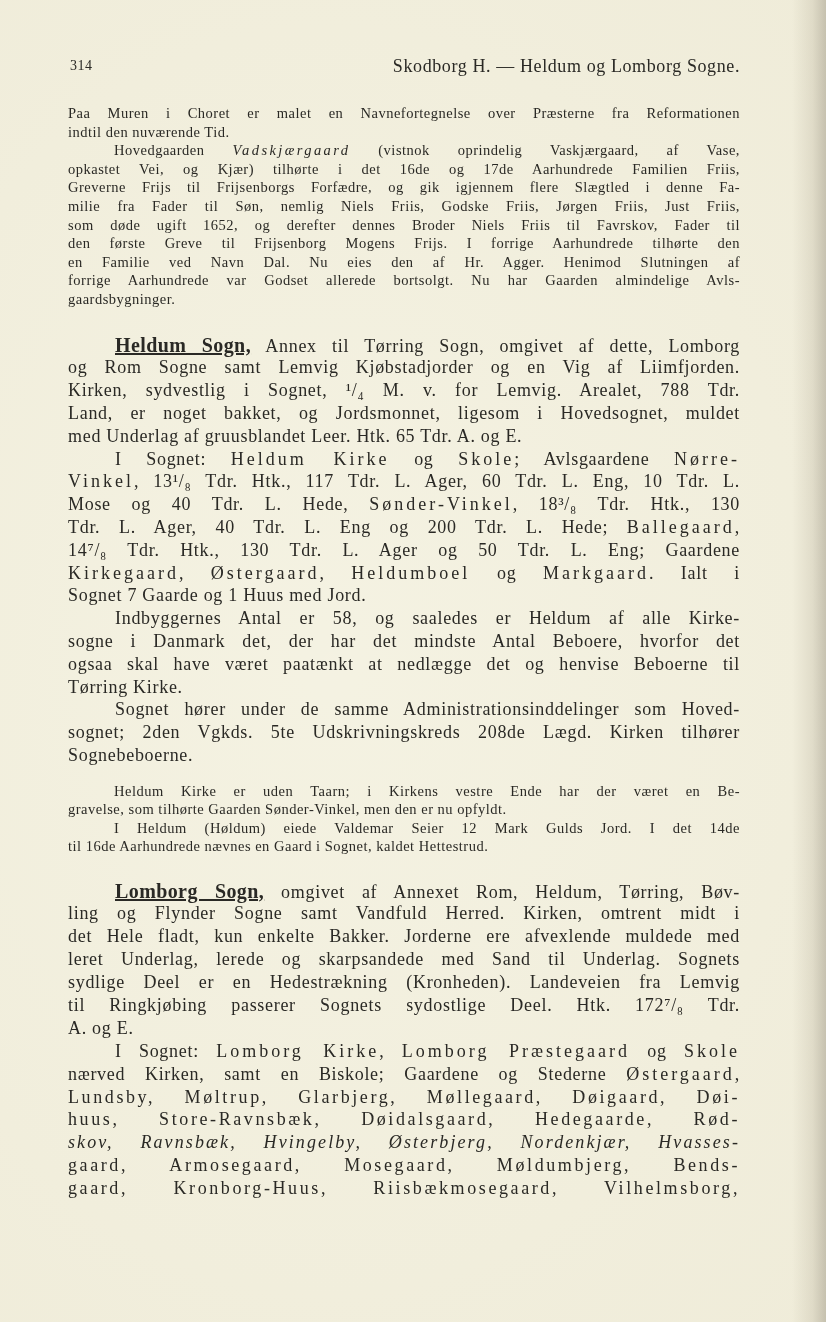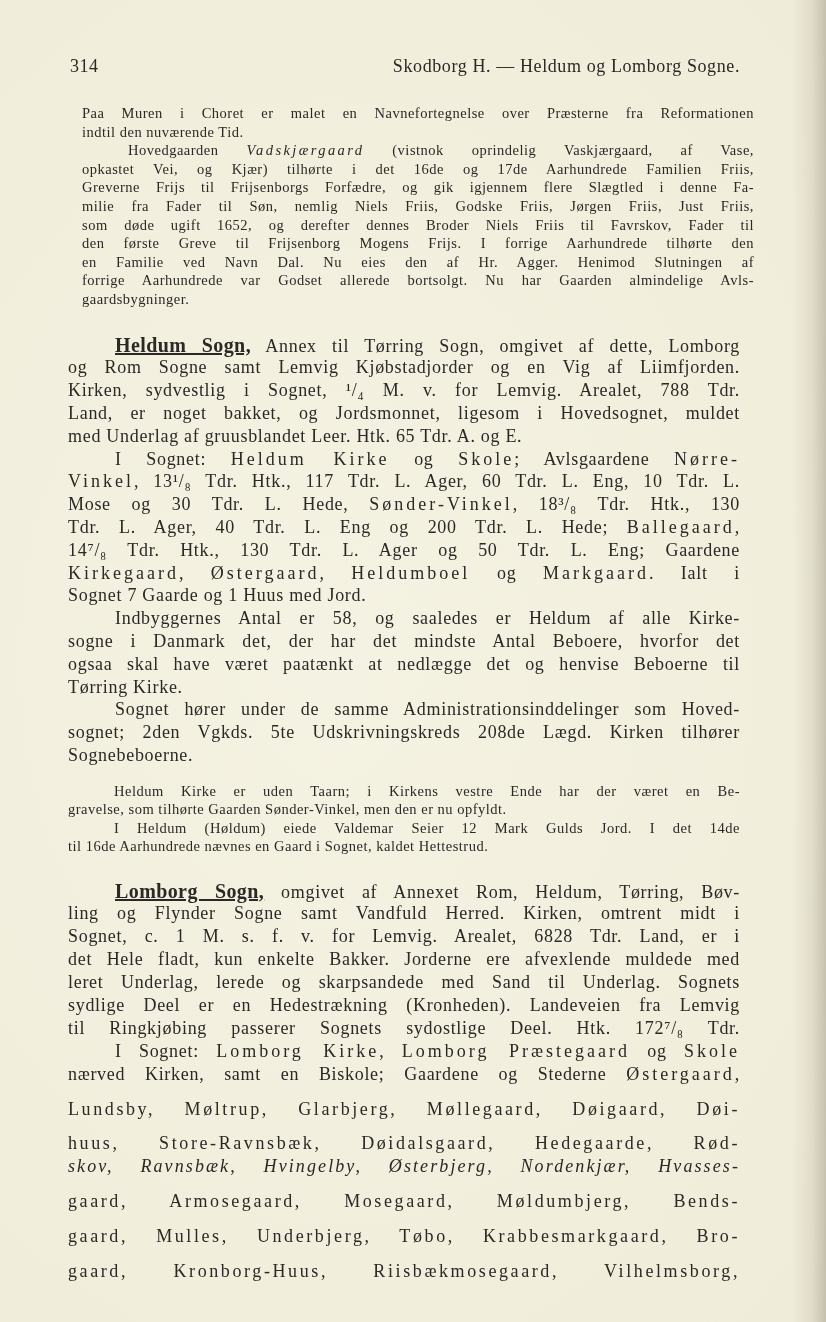--- a/index.html
+++ b/index.html
@@ -18,50 +18,50 @@
     pointer-events: none;
   }
   .paper-tone {
     position: absolute; inset: 0;
     background: radial-gradient(ellipse at 40% 50%, rgba(255,255,245,0.25) 0%, rgba(230,224,200,0.15) 100%);
     pointer-events: none;
   }
   .header { position: absolute; top: 54px; left: 0; width: 826px; height: 24px; }
   .page-number {
     position: absolute; left: 70px; top: 0; height: 24px; line-height: 24px;
-    font-size: 18px; letter-spacing: 0.5px;
+    font-size: 14px; letter-spacing: 0.5px;
   }
   .running-title {
     position: absolute; left: 68px; width: 672px; top: 0; height: 24px; line-height: 24px;
     text-align: right; font-size: 18px; letter-spacing: 0.6px;
   }
   .block { position: absolute; left: 68px; width: 672px; }
   .line {
     display: block;
     white-space: normal;
     text-align: justify;
     text-align-last: justify;
     overflow: visible;
   }
   .line.last { text-align-last: left; }
   .small .line { font-size: 14.5px; letter-spacing: 0.5px; }
   .main .line { font-size: 18px; letter-spacing: 0.7px; }
   #intro-block .line { height: 18.6px; line-height: 18.6px; }
   #heldum-block .line { height: 22.8px; line-height: 22.8px; }
   #heldum-note-block .line { height: 18.4px; line-height: 18.4px; }
   #lomborg-block .line { height: 22.9px; line-height: 22.9px; }
-  #intro-block { top: 104px; margin-left: 14px; }
+  #intro-block { top: 104px; }
   #heldum-block { top: 333.6px; }
   #heldum-note-block { top: 782px; }
   #lomborg-block { top: 879.5px; }
   .indent { padding-left: 47px; }
   .small .indent { padding-left: 46px; }
   .sp { letter-spacing: 3px; }
   .small .sp { letter-spacing: 2.4px; font-style: italic; }
-  .spaced-line { letter-spacing: 2.6px !important; margin-top: 12px; }
+  .spaced-line { letter-spacing: 2.6px !important; }
   .tight-spaced { letter-spacing: 2.1px !important; font-style: italic; }
   .heading { font-weight: bold; font-size: 20px; letter-spacing: 0.4px; text-decoration: underline; }
 </style>
 </head>
 <body>
 
 <div class="page">
   <div class="paper-tone"></div>
   <div class="edge-shadow"></div>
 
@@ -85,21 +85,21 @@
   </section>
 
   <section class="block main" id="heldum-block">
     <div class="line indent"><span class="heading">Heldum Sogn,</span><span> Annex til Tørring Sogn, omgivet af dette, Lomborg</span></div>
     <div class="line">og Rom Sogne samt Lemvig Kjøbstadjorder og en Vig af Liimfjorden.</div>
     <div class="line">Kirken, sydvestlig i Sognet, ¹/₄ M. v. for Lemvig. Arealet, 788 Tdr.</div>
     <div class="line">Land, er noget bakket, og Jordsmonnet, ligesom i Hovedsognet, muldet</div>
     <div class="line last">med Underlag af gruusblandet Leer. Htk. 65 Tdr. A. og E.</div>
     <div class="line indent"><span>I Sognet: </span><span class="sp">Heldum Kirke</span><span> og </span><span class="sp">Skole</span><span>; Avlsgaardene </span><span class="sp">Nørre-</span></div>
     <div class="line"><span class="sp">Vinkel</span><span>, 13¹/₈ Tdr. Htk., 117 Tdr. L. Ager, 60 Tdr. L. Eng, 10 Tdr. L.</span></div>
-    <div class="line"><span>Mose og 30 Tdr. L. Hede, </span><span class="sp">Sønder-Vinkel</span><span>, 18³/₈ Tdr. Htk., 130</span></div>
+    <div class="line"><span>Mose og 40 Tdr. L. Hede, </span><span class="sp">Sønder-Vinkel</span><span>, 18³/₈ Tdr. Htk., 130</span></div>
     <div class="line"><span>Tdr. L. Ager, 40 Tdr. L. Eng og 200 Tdr. L. Hede; </span><span class="sp">Ballegaard</span><span>,</span></div>
     <div class="line">14⁷/₈ Tdr. Htk., 130 Tdr. L. Ager og 50 Tdr. L. Eng; Gaardene</div>
     <div class="line"><span class="sp">Kirkegaard</span><span>, </span><span class="sp">Østergaard</span><span>, </span><span class="sp">Heldumboel</span><span> og </span><span class="sp">Markgaard</span><span>. Ialt i</span></div>
     <div class="line last">Sognet 7 Gaarde og 1 Huus med Jord.</div>
     <div class="line indent">Indbyggernes Antal er 58, og saaledes er Heldum af alle Kirke-</div>
     <div class="line">sogne i Danmark det, der har det mindste Antal Beboere, hvorfor det</div>
     <div class="line">ogsaa skal have været paatænkt at nedlægge det og henvise Beboerne til</div>
     <div class="line last">Tørring Kirke.</div>
     <div class="line indent">Sognet hører under de samme Administrationsinddelinger som Hoved-</div>
     <div class="line">sognet; 2den Vgkds. 5te Udskrivningskreds 208de Lægd. Kirken tilhører</div>
@@ -109,27 +109,26 @@
   <section class="block small" id="heldum-note-block">
     <div class="line indent">Heldum Kirke er uden Taarn; i Kirkens vestre Ende har der været en Be-</div>
     <div class="line last">gravelse, som tilhørte Gaarden Sønder-Vinkel, men den er nu opfyldt.</div>
     <div class="line indent">I Heldum (Høldum) eiede Valdemar Seier 12 Mark Gulds Jord. I det 14de</div>
     <div class="line last">til 16de Aarhundrede nævnes en Gaard i Sognet, kaldet Hettestrud.</div>
   </section>
 
   <section class="block main" id="lomborg-block">
     <div class="line indent"><span class="heading">Lomborg Sogn,</span><span> omgivet af Annexet Rom, Heldum, Tørring, Bøv-</span></div>
     <div class="line">ling og Flynder Sogne samt Vandfuld Herred. Kirken, omtrent midt i</div>
-    <div class="line">Sognet, c. 1 M. s. f. v. for Lemvig. Arealet, 6828 Tdr. Land, er i</div>
     <div class="line">det Hele fladt, kun enkelte Bakker. Jorderne ere afvexlende muldede med</div>
     <div class="line">leret Underlag, lerede og skarpsandede med Sand til Underlag. Sognets</div>
     <div class="line">sydlige Deel er en Hedestrækning (Kronheden). Landeveien fra Lemvig</div>
     <div class="line">til Ringkjøbing passerer Sognets sydostlige Deel. Htk. 172⁷/₈ Tdr.</div>
+    <div class="line last">A. og E.</div>
     <div class="line indent"><span>I Sognet: </span><span class="sp">Lomborg Kirke</span><span>, </span><span class="sp">Lomborg Præstegaard</span><span> og </span><span class="sp">Skole</span></div>
     <div class="line"><span>nærved Kirken, samt en Biskole; Gaardene og Stederne </span><span class="sp">Østergaard</span><span>,</span></div>
     <div class="line spaced-line">Lundsby, Møltrup, Glarbjerg, Møllegaard, Døigaard, Døi-</div>
     <div class="line spaced-line">huus, Store-Ravnsbæk, Døidalsgaard, Hedegaarde, Rød-</div>
     <div class="line tight-spaced">skov, Ravnsbæk, Hvingelby, Østerbjerg, Nordenkjær, Hvasses-</div>
     <div class="line spaced-line">gaard, Armosegaard, Mosegaard, Møldumbjerg, Bends-</div>
-    <div class="line spaced-line">gaard, Mulles, Underbjerg, Tøbo, Krabbesmarkgaard, Bro-</div>
     <div class="line spaced-line">gaard, Kronborg-Huus, Riisbækmosegaard, Vilhelmsborg,</div>
   </section>
 </div>
 
 </body></html>

